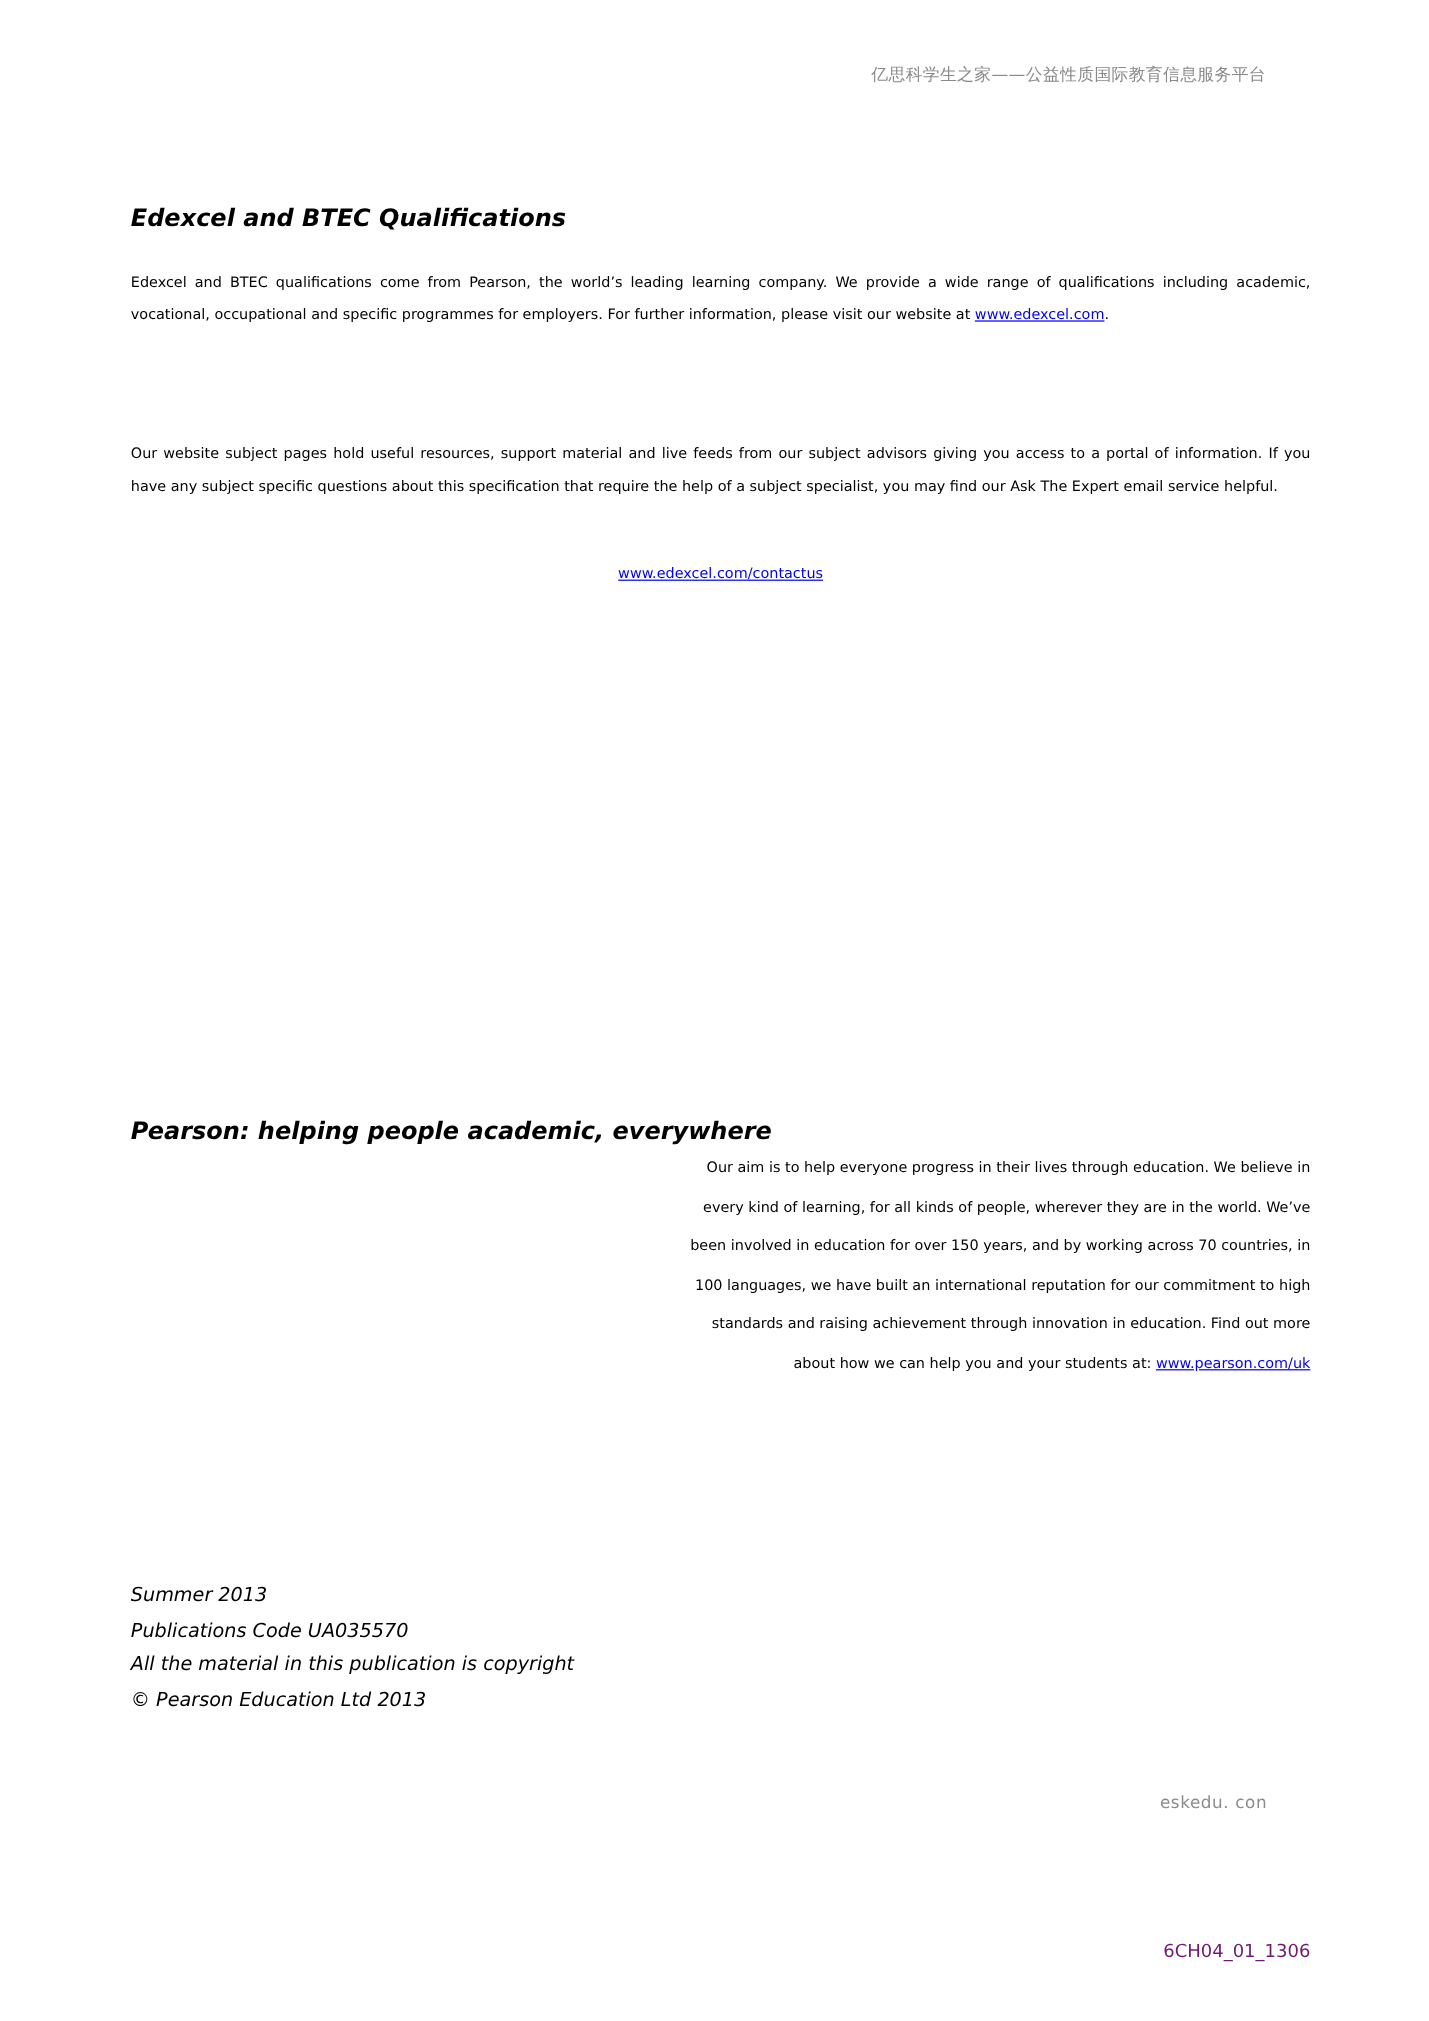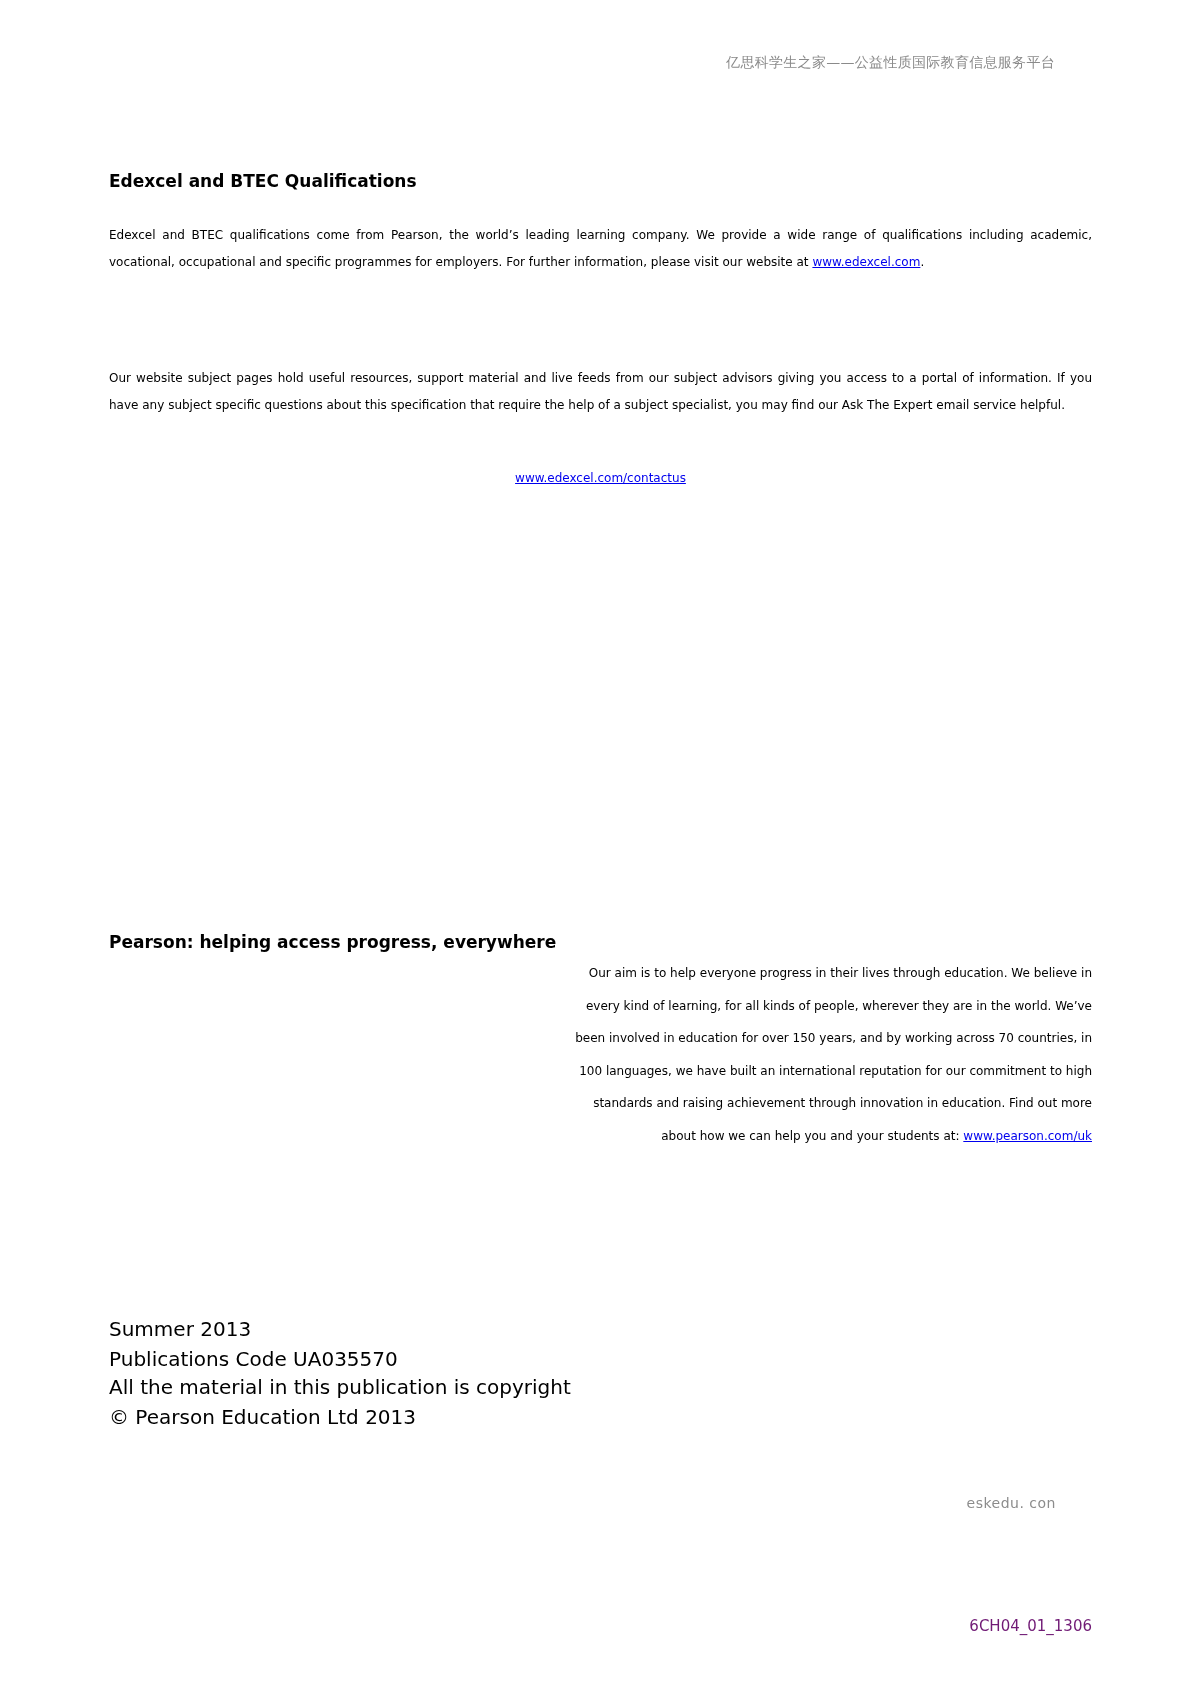--- a/index.html
+++ b/index.html
@@ -5,33 +5,33 @@
   html, body { margin: 0; padding: 0; background: #ffffff; }
   body {
     width: 1191px; height: 1684px; position: relative; overflow: hidden;
     font-family: "DejaVu Sans", sans-serif; color: #000;
   }
   .header-watermark {
     position: absolute; top: 54px; right: 136px;
     font-size: 14px; color: #8a8a8a; letter-spacing: 0.3px; text-align: right;
   }
   .content { position: absolute; left: 109px; width: 983px; }
-  .h { font-weight: bold; font-size: 17px; margin: 0; line-height: 27px; }
+  .h { font-weight: bold; font-size: 20px; margin: 0; line-height: 27px; font-style: italic; }
   .p { font-size: 12px; line-height: 27px; margin: 0; text-align: justify; }
   .p.left { text-align: center; }
   a.link { color: #0000ee; text-decoration: underline; }
   #sec1-title { top: 168px; }
   #sec1-p1 { top: 222px; }
   #sec1-p2 { top: 365px; }
   #sec1-contact { top: 465px; }
   #sec2-title { top: 929px; }
   #sec2-body { top: 957px; }
   #sec2-body .p { line-height: 32.5px; text-align: right; }
   #pub { top: 1313px; }
-  #pub .line { font-size: 20px; margin: 0; }
+  #pub .line { font-size: 16px; margin: 0; font-style: italic; }
   #pub .l1 { line-height: 32px; }
   #pub .l2 { line-height: 28px; }
   #pub .l3 { line-height: 28px; }
   #pub .l4 { line-height: 32px; }
   .footer-watermark {
     position: absolute; top: 1495px; right: 135px;
     font-size: 14px; color: #8c8c8c; letter-spacing: 0.5px;
   }
   .footer-code {
     position: absolute; top: 1617px; right: 99px;
@@ -53,21 +53,21 @@
 
 <div class="content" id="sec1-p2">
   <p class="p">Our website subject pages hold useful resources, support material and live feeds from our subject advisors giving you access to a portal of information. If you have any subject specific questions about this specification that require the help of a subject specialist, you may find our Ask The Expert email service helpful.</p>
 </div>
 
 <div class="content" id="sec1-contact">
   <p class="p left"><a class="link" href="#">www.edexcel.com/contactus</a></p>
 </div>
 
 <div class="content" id="sec2-title">
-  <p class="h">Pearson: helping access progress, everywhere</p>
+  <p class="h">Pearson: helping people academic, everywhere</p>
 </div>
 
 <div class="content" id="sec2-body">
   <p class="p">Our aim is to help everyone progress in their lives through education. We believe in</p>
   <p class="p">every kind of learning, for all kinds of people, wherever they are in the world. We’ve</p>
   <p class="p">been involved in education for over 150 years, and by working across 70 countries, in</p>
   <p class="p">100 languages, we have built an international reputation for our commitment to high</p>
   <p class="p">standards and raising achievement through innovation in education. Find out more</p>
   <p class="p"><span>about how we can help you and your students at: </span><a class="link" href="#">www.pearson.com/uk</a></p>
 </div>

